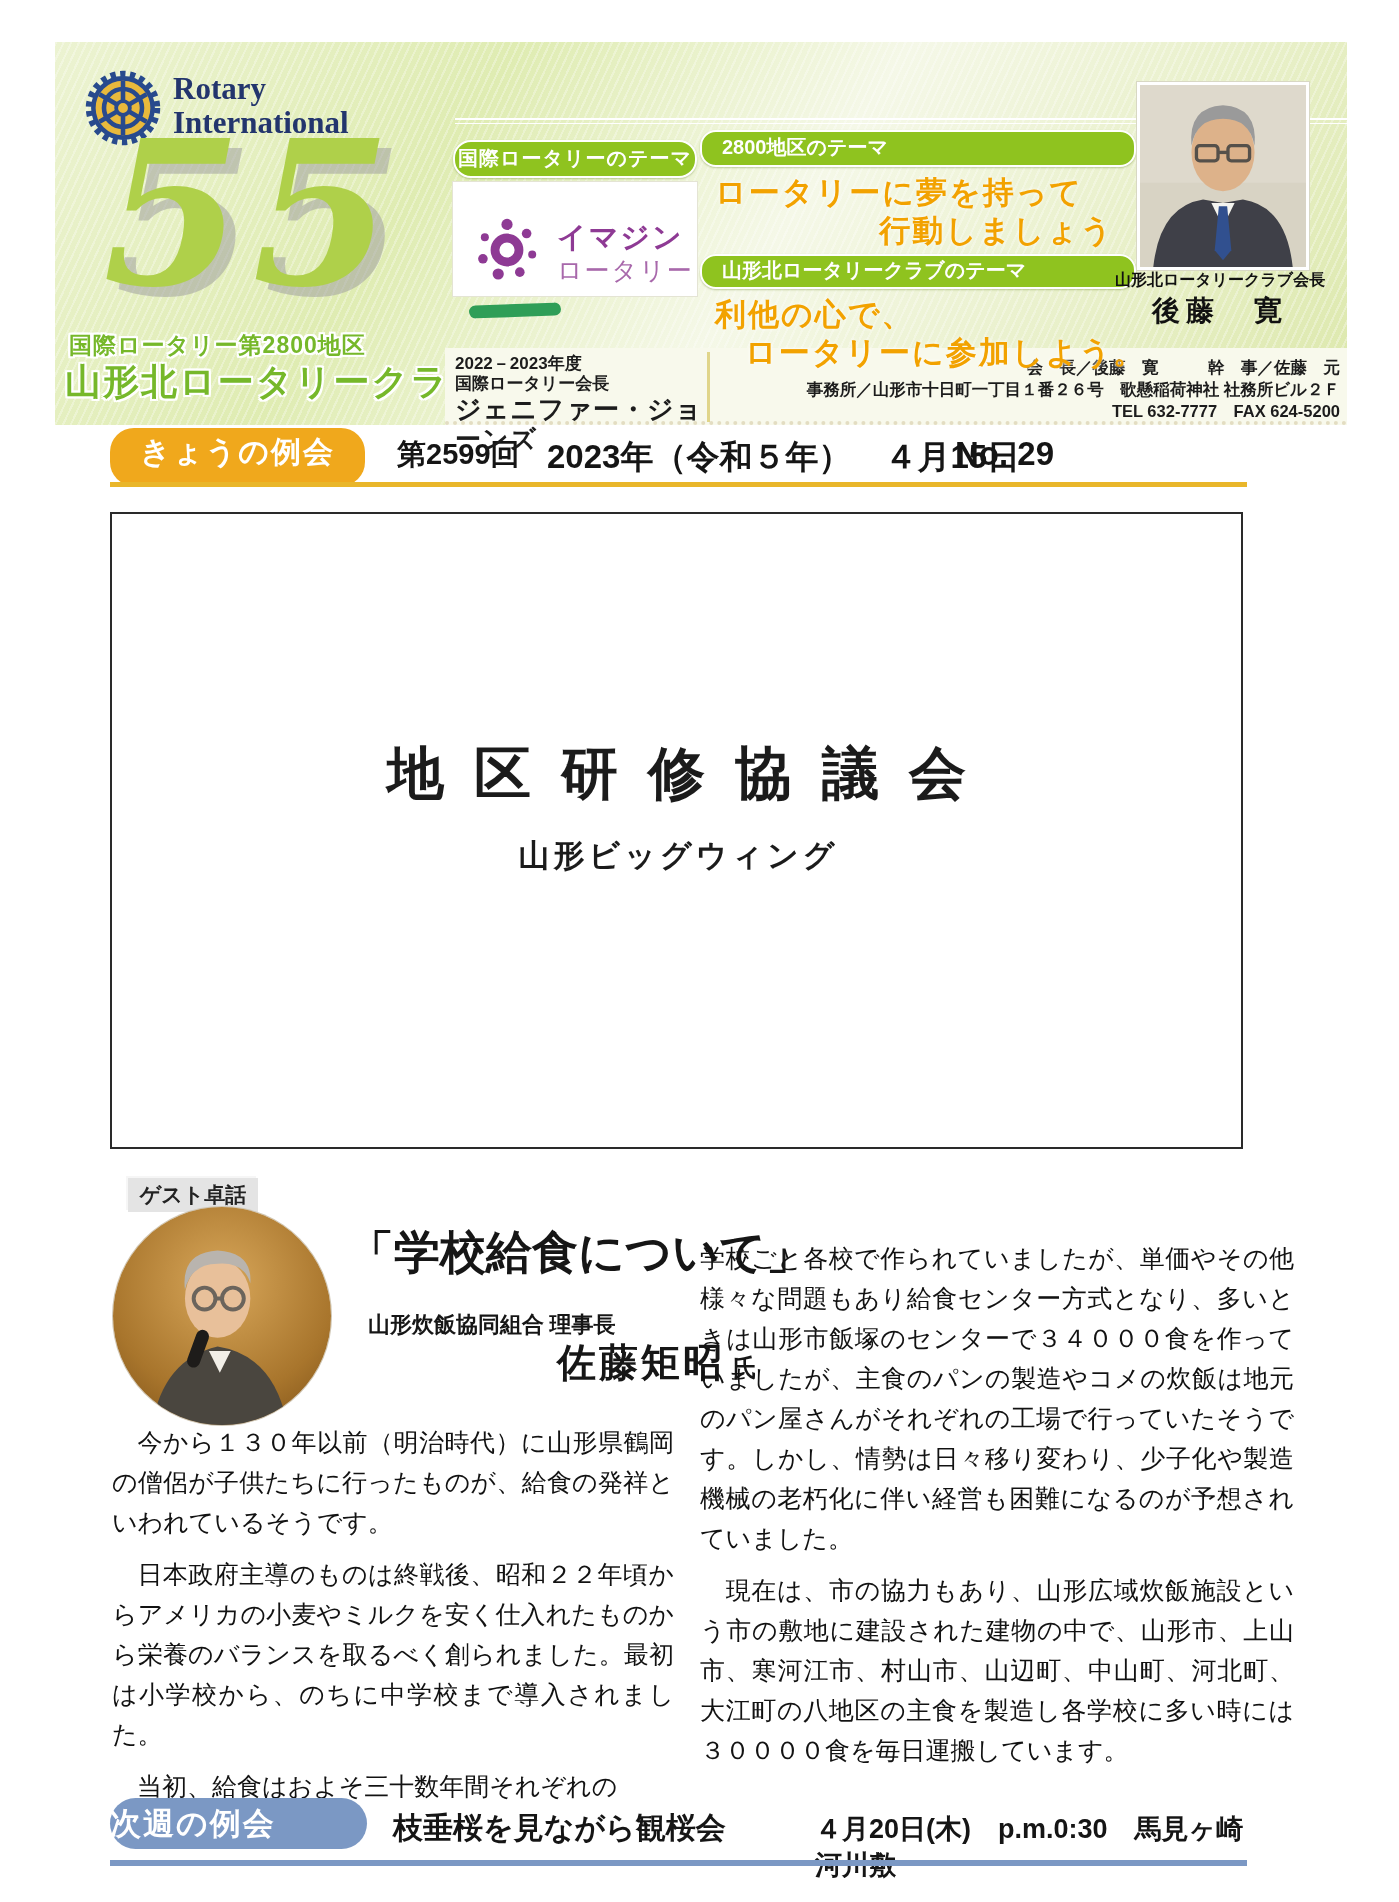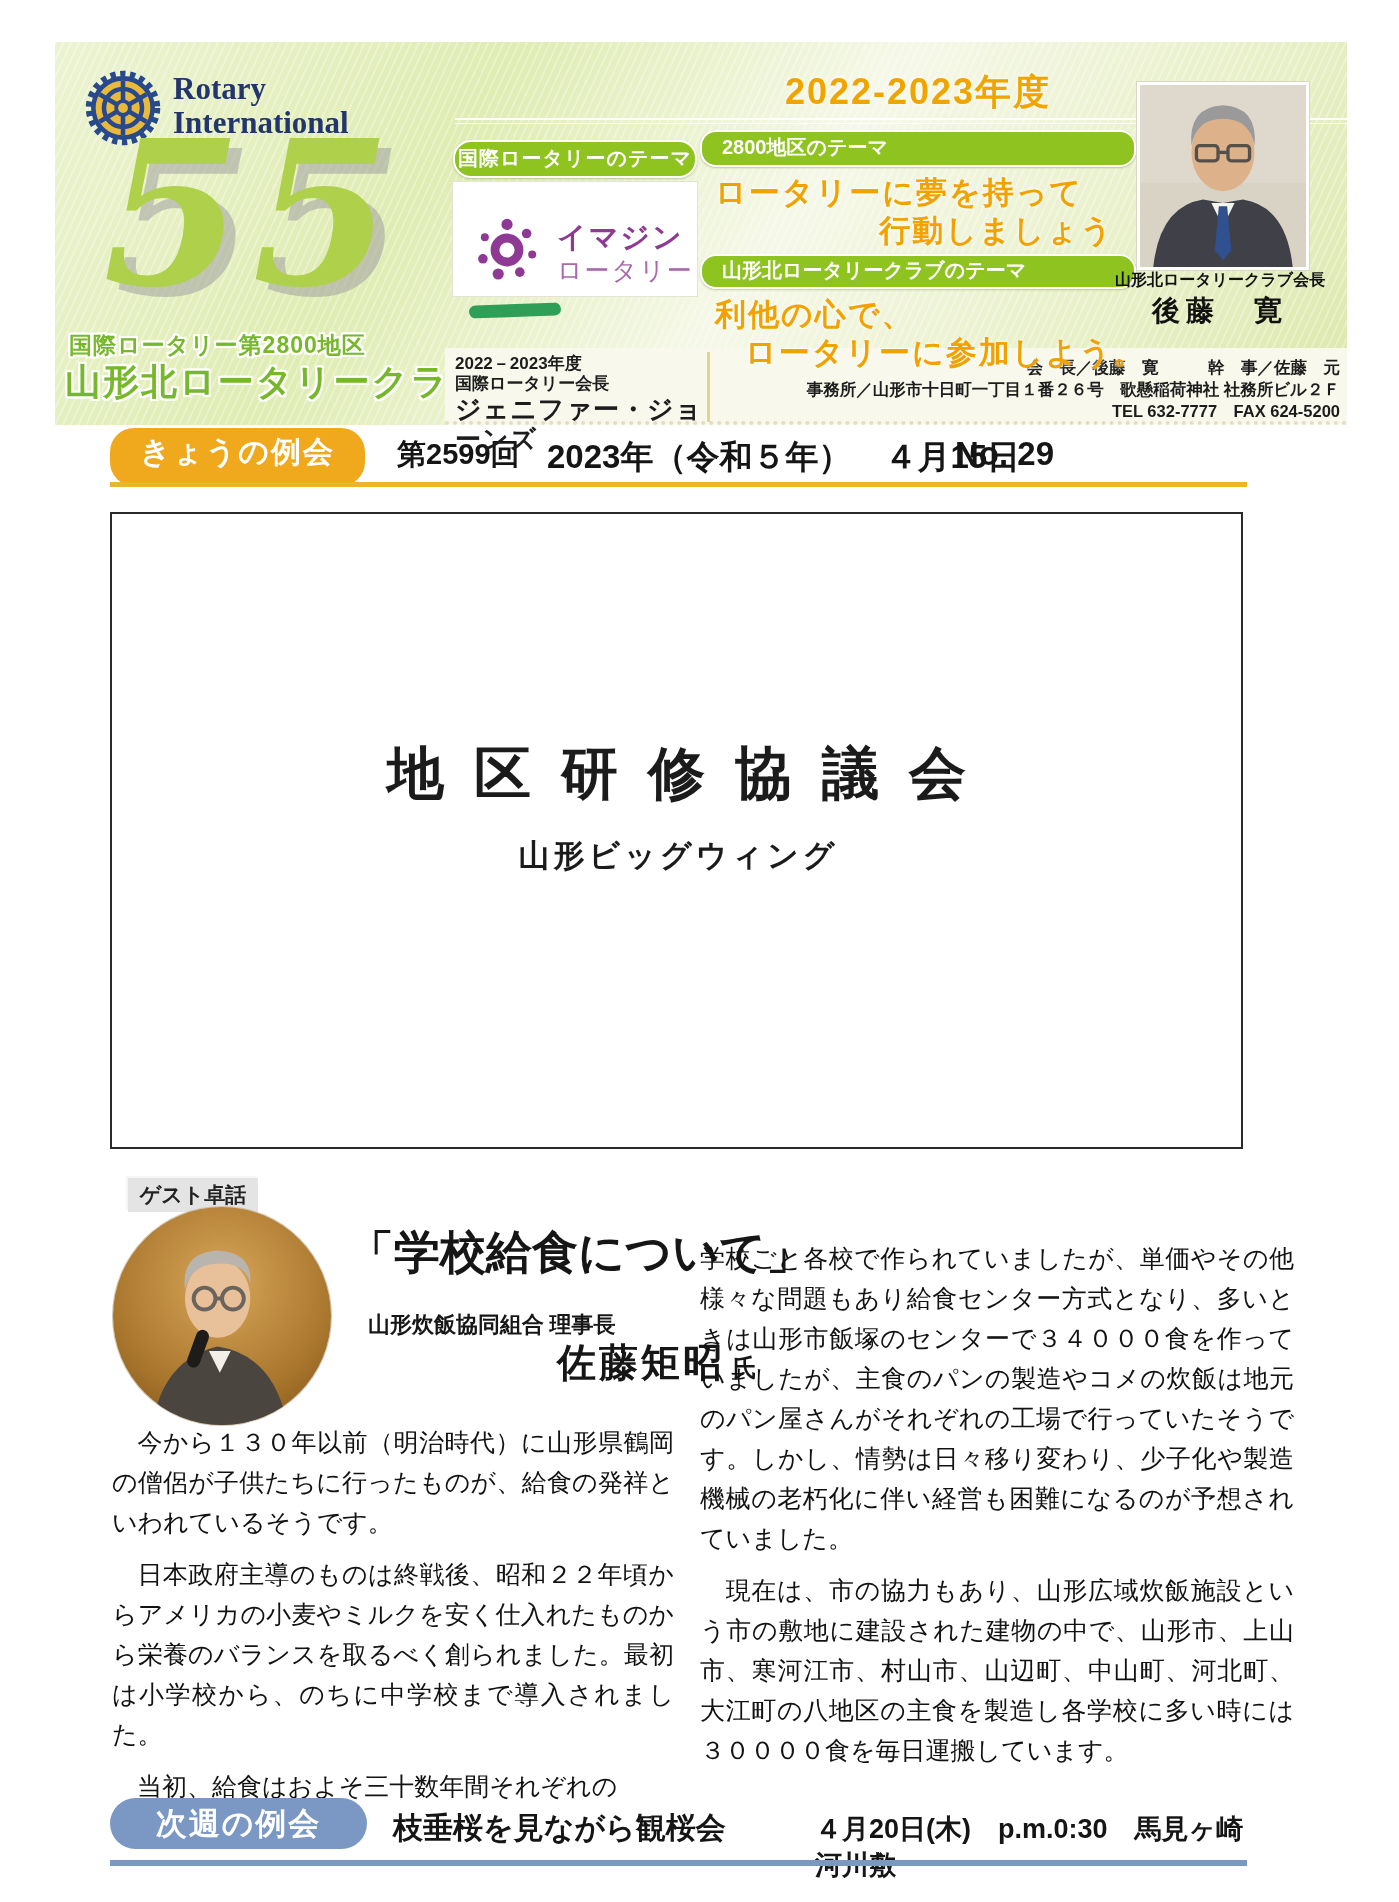--- a/index.html
+++ b/index.html
@@ -102,21 +102,21 @@
   .col{position:absolute;font-family:Liberation Sans, sans-serif;
         font-size:25px;line-height:40px;text-align:justify;color:#121212;}
   .col p{margin:0 0 12px 0;}
   .col-left{left:112px;top:1422px;width:562px;}
   .col-right{left:700px;top:1238px;width:594px;}
 
   
   .next-bar{position:absolute;left:110px;top:1798px;width:1137px;height:72px;}
   .next-pill{position:absolute;left:0;top:0;width:257px;height:51px;background:#7b98c4;
         border-radius:26px;color:#fff;font-weight:bold;font-size:31px;line-height:51px;
-        text-align:center;letter-spacing:2px;}
+        text-align:left;letter-spacing:2px;}
   .next-title{position:absolute;left:283px;top:10px;font-size:30px;font-weight:bold;}
   .next-datetime{position:absolute;left:705px;top:13px;font-size:27px;font-weight:bold;}
   .next-rule{position:absolute;left:0;top:62px;width:1137px;height:6px;background:#7b98c4;}
 </style>
 </head>
 <body>
 
 <div class="page">
 
   <div class="header">
@@ -170,21 +170,20 @@
     </div>
 
     <div class="v-divider"></div>
 
     <div class="contact">
       <div>会　長／後藤　寛　　　幹　事／佐藤　元</div>
       <div>事務所／山形市十日町一丁目１番２６号　歌懸稲荷神社 社務所ビル２Ｆ</div>
       <div>TEL 632-7777　FAX 624-5200</div>
     </div>
 
-    <div class="year-orange">2022-2023年度</div>
     <div class="dbl-line"></div>
 
     <div class="pill district-pill">2800地区のテーマ</div>
     <div class="theme-orange dt1">ロータリーに夢を持って</div>
     <div class="theme-orange dt2">行動しましょう</div>
 
     <div class="pill club-pill">山形北ロータリークラブのテーマ</div>
     <div class="theme-orange ct1">利他の心で、</div>
     <div class="theme-orange ct2">ロータリーに参加しよう。</div>
 

